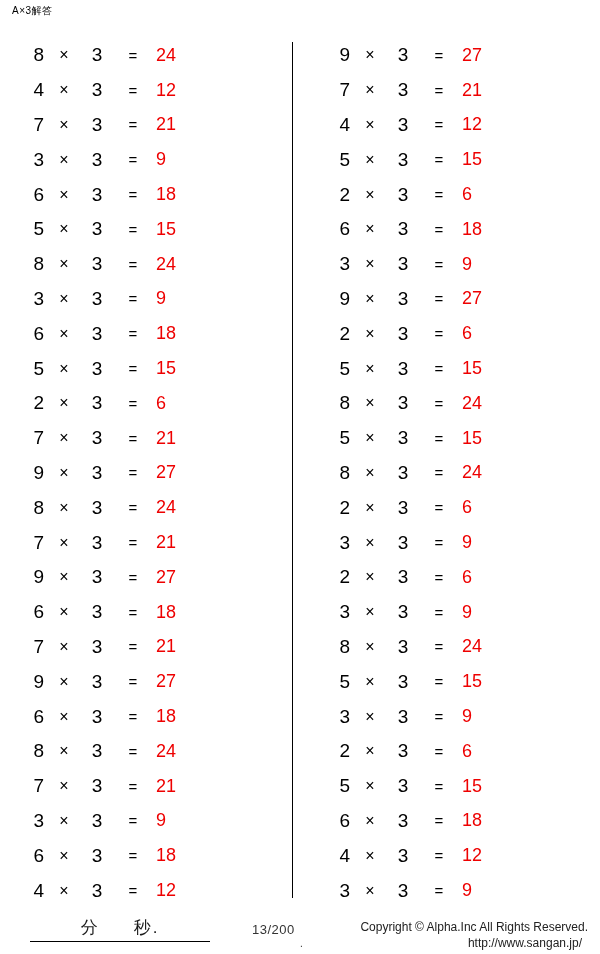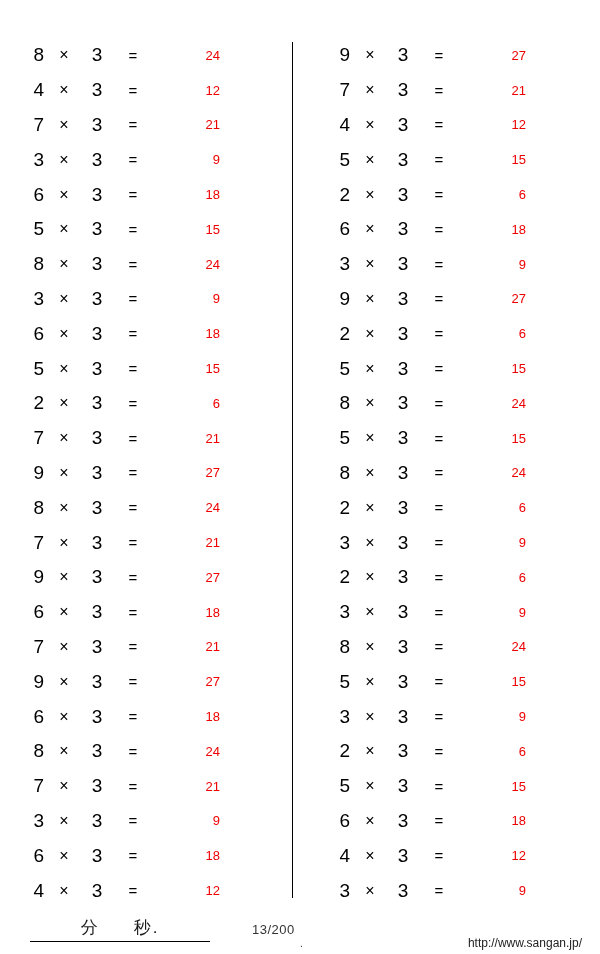--- a/index.html
+++ b/index.html
@@ -88,23 +88,23 @@
     text-align: center;
     font-size: 19px;
   }
   .cell-eq {
     width: 46px;
     text-align: center;
     font-size: 15px;
   }
   .cell-ans {
     width: 64px;
-    text-align: right;
+    text-align: left;
     color: #ee0000;
-    font-size: 13px;
+    font-size: 18px;
   }
   
   .footer {
     position: absolute;
     left: 0;
     top: 908px;
     width: 600px;
     height: 46px;
   }
   .time-box {
@@ -153,20 +153,21 @@
     text-align: right;
     white-space: nowrap;
   }
 </style>
 </head>
 <body>
 
 <div class="sheet">
 
   <div class="header">
+    <div class="header-line1">A×3解答</div>
   </div>
 
   <div class="columns">
     <div class="col col-left">
         <div class="row">
           <span class="cell-a">8</span>
           <span class="cell-op">×</span>
           <span class="cell-b">3</span>
           <span class="cell-eq">=</span>
           <span class="cell-ans">24</span>
@@ -519,16 +520,17 @@
         </div>
       </div>
   </div>
 
   <div class="footer">
     <div class="time-box">
       <span>分</span><span class="gap"></span><span>秒.</span>
     </div>
     <div class="page-num">13/200</div>
     <div class="page-dot">.</div>
+    <div class="copyright">Copyright ©  Alpha.Inc All Rights Reserved.</div>
     <div class="url">http://www.sangan.jp/</div>
   </div>
 
 </div>
 
 </body></html>

